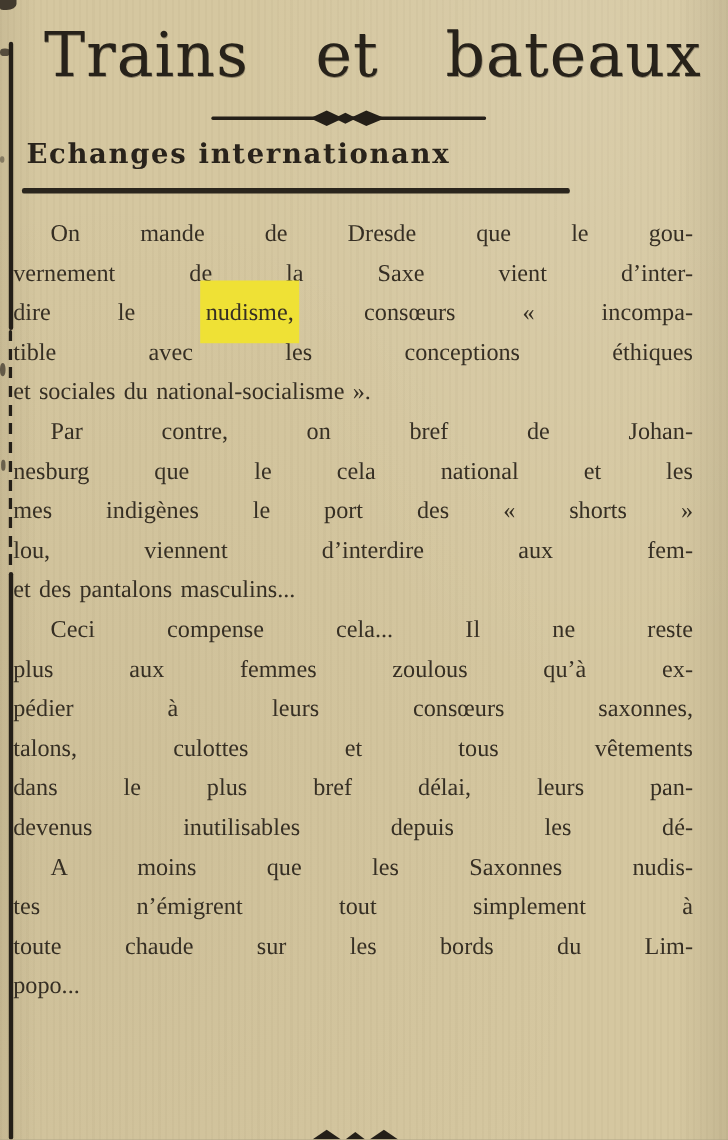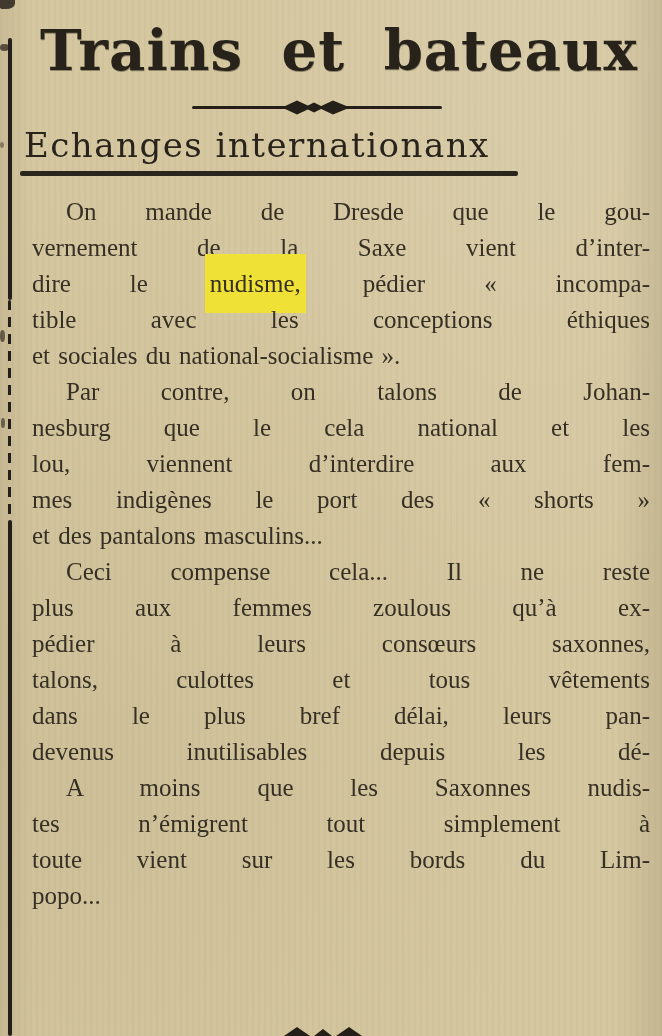--- a/index.html
+++ b/index.html
@@ -12,40 +12,40 @@
     background:
       radial-gradient(ellipse at 80% 6%, rgba(255,255,255,0.10), rgba(255,255,255,0) 42%),
       radial-gradient(ellipse at 15% 75%, rgba(110,92,55,0.07), rgba(0,0,0,0) 55%),
       linear-gradient(90deg, rgba(95,84,58,0.10), rgba(0,0,0,0) 5%, rgba(0,0,0,0) 93%, rgba(95,84,58,0.14)),
       repeating-linear-gradient(90deg, rgba(120,105,70,0.045) 0 2px, rgba(0,0,0,0) 2px 6px),
       #d5c7a0;
     color:#342d23;
   }
   .title{
     position:absolute;top:20px;left:40px;width:598px;
-    font-family:"DejaVu Serif", serif;font-weight:bold;
+    font-family:"DejaVu Serif", serif;font-weight:normal;
     font-size:56px;line-height:1.1;letter-spacing:1px;
     color:#27221a;
     text-align:justify;text-align-last:justify;
     text-shadow:0.5px 0.8px 0 rgba(43,36,26,0.4);
   }
   .ornament{position:absolute;top:98px;left:192px;}
   .subtitle{
     position:absolute;top:125px;left:24px;
-    font-family:"DejaVu Serif", serif;font-weight:normal;
-    font-size:34px;letter-spacing:1.5px;line-height:1.2;
+    font-family:"DejaVu Serif", serif;font-weight:bold;
+    font-size:25px;letter-spacing:1.5px;line-height:1.2;
     color:#29231b;white-space:nowrap;
   }
   .subtitle-rule{
     position:absolute;top:171px;left:20px;width:498px;height:5px;
     background:#2a251d;border-radius:2px;
   }
   .article{
-    position:absolute;top:194px;left:32px;width:618px;
-    font-size:25px;line-height:36px;word-spacing:2px;
+    position:absolute;top:194px;left:12px;width:618px;
+    font-size:22px;line-height:36px;word-spacing:2px;
     color:#362f24;
   }
   .para{margin:0;padding:0;}
   .line{text-align:justify;text-align-last:justify;}
   .line.indent{text-indent:34px;}
   .line.last{text-align-last:auto;}
   .hl{background:#efe135;color:inherit;padding:16px 5px;margin:0 -2px;}
   .vrule{position:absolute;left:8px;width:4px;background:#241f18;border-radius:2px;}
   .vrule.seg-top{top:38px;height:262px;}
   .vrule.seg-dotted{
@@ -84,43 +84,43 @@
     <polygon points="126,9.5 141,2.5 158,9.5 141,16.5" fill="#241f18"></polygon>
   </svg>
 
   <div class="subtitle">Echanges internationanx</div>
   <div class="subtitle-rule"></div>
 
   <div class="article">
     <p class="para">
       <span class="line indent" style="display:block">On mande de Dresde que le gou-</span>
       <span class="line" style="display:block">vernement de la Saxe vient d’inter-</span>
-      <span class="line" style="display:block"><span>dire le </span><mark class="hl">nudisme,</mark><span> pédier « incompa-</span></span>
+      <span class="line" style="display:block"><span>dire le </span><mark class="hl">nudisme,</mark><span> consœurs « incompa-</span></span>
       <span class="line" style="display:block">tible avec les conceptions éthiques</span>
       <span class="line last" style="display:block">et sociales du national-socialisme ».</span>
     </p>
     <p class="para">
-      <span class="line indent" style="display:block">Par contre, on talons de Johan-</span>
+      <span class="line indent" style="display:block">Par contre, on bref de Johan-</span>
       <span class="line" style="display:block">nesburg que le cela national et les</span>
+      <span class="line" style="display:block">mes indigènes le port des « shorts »</span>
       <span class="line" style="display:block">lou, viennent d’interdire aux fem-</span>
-      <span class="line" style="display:block">mes indigènes le port des « shorts »</span>
       <span class="line last" style="display:block">et des pantalons masculins...</span>
     </p>
     <p class="para">
       <span class="line indent" style="display:block">Ceci compense cela... Il ne reste</span>
       <span class="line" style="display:block">plus aux femmes zoulous qu’à ex-</span>
       <span class="line" style="display:block">pédier à leurs consœurs saxonnes,</span>
       <span class="line" style="display:block">talons, culottes et tous vêtements</span>
       <span class="line" style="display:block">dans le plus bref délai, leurs pan-</span>
       <span class="line" style="display:block">devenus inutilisables depuis les dé-</span>
     </p>
     <p class="para">
       <span class="line indent" style="display:block">A moins que les Saxonnes nudis-</span>
       <span class="line" style="display:block">tes n’émigrent tout simplement à</span>
-      <span class="line" style="display:block">toute vient sur les bords du Lim-</span>
+      <span class="line" style="display:block">toute chaude sur les bords du Lim-</span>
       <span class="line last" style="display:block">popo...</span>
     </p>
   </div>
 
   <svg class="bottom-ornament" width="80" height="10" viewBox="0 0 80 10">
     <polygon points="0,10 13,1 26,10" fill="#241f18"></polygon>
     <polygon points="30,10 39,3 48,10" fill="#241f18"></polygon>
     <polygon points="52,10 65,1 78,10" fill="#241f18"></polygon>
   </svg>
 

